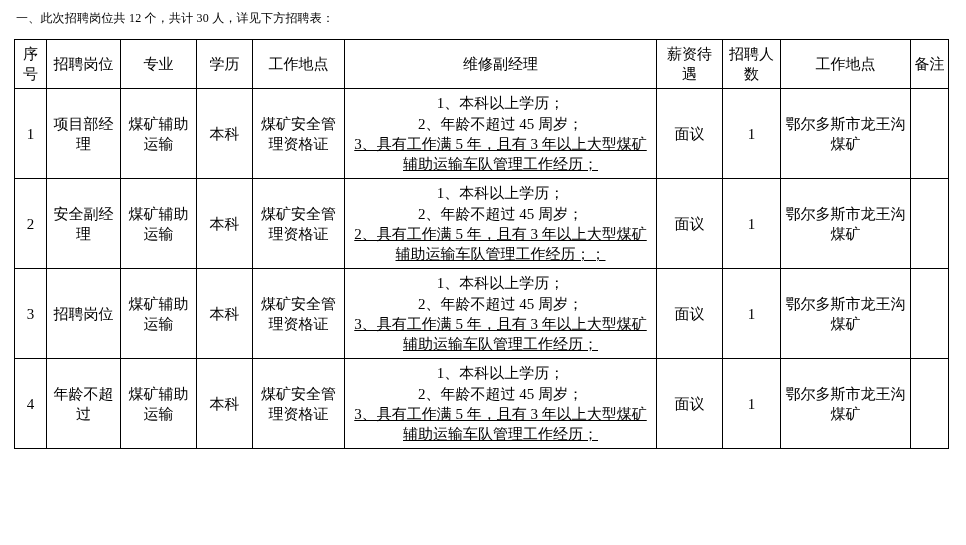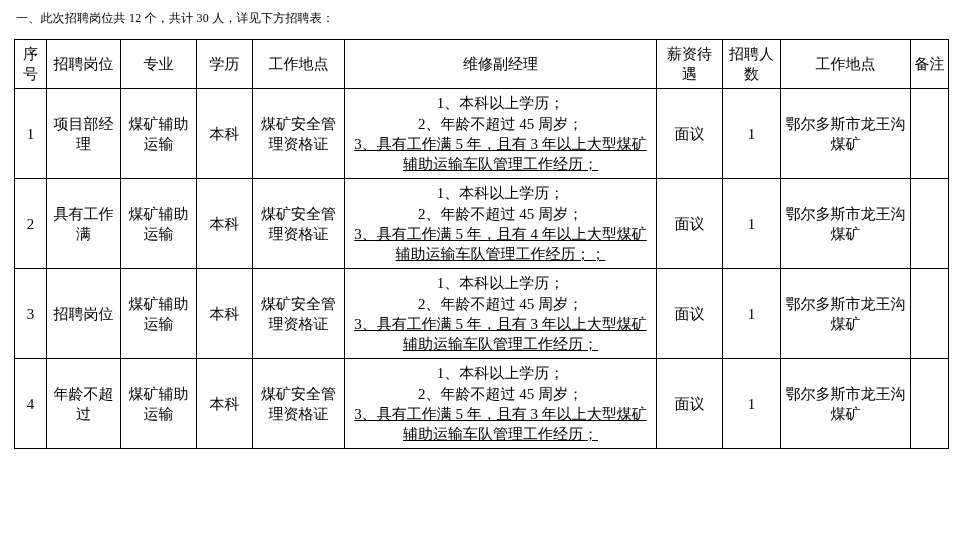--- a/index.html
+++ b/index.html
@@ -115,28 +115,28 @@
             <div>2、年龄不超过 45 周岁；</div>
             <div class="wrap">3、具有工作满 5 年，且有 3 年以上大型煤矿辅助运输车队管理工作经历；</div>
           </td>
           <td>面议</td>
           <td>1</td>
           <td>鄂尔多斯市龙王沟煤矿</td>
           <td></td>
         </tr>
         <tr>
           <td>2</td>
-          <td>具有工作满</td>
+          <td>安全副经理</td>
           <td>煤矿辅助运输</td>
           <td>本科</td>
           <td>煤矿安全管理资格证</td>
           <td class="cond">
             <div>1、本科以上学历；</div>
             <div>2、年龄不超过 45 周岁；</div>
-            <div class="wrap">3、具有工作满 5 年，且有 4 年以上大型煤矿辅助运输车队管理工作经历；；</div>
+            <div class="wrap">2、具有工作满 5 年，且有 3 年以上大型煤矿辅助运输车队管理工作经历；；</div>
           </td>
           <td>面议</td>
           <td>1</td>
           <td>鄂尔多斯市龙王沟煤矿</td>
           <td></td>
         </tr>
         <tr>
           <td>3</td>
           <td>招聘岗位</td>
           <td>煤矿辅助运输</td>

